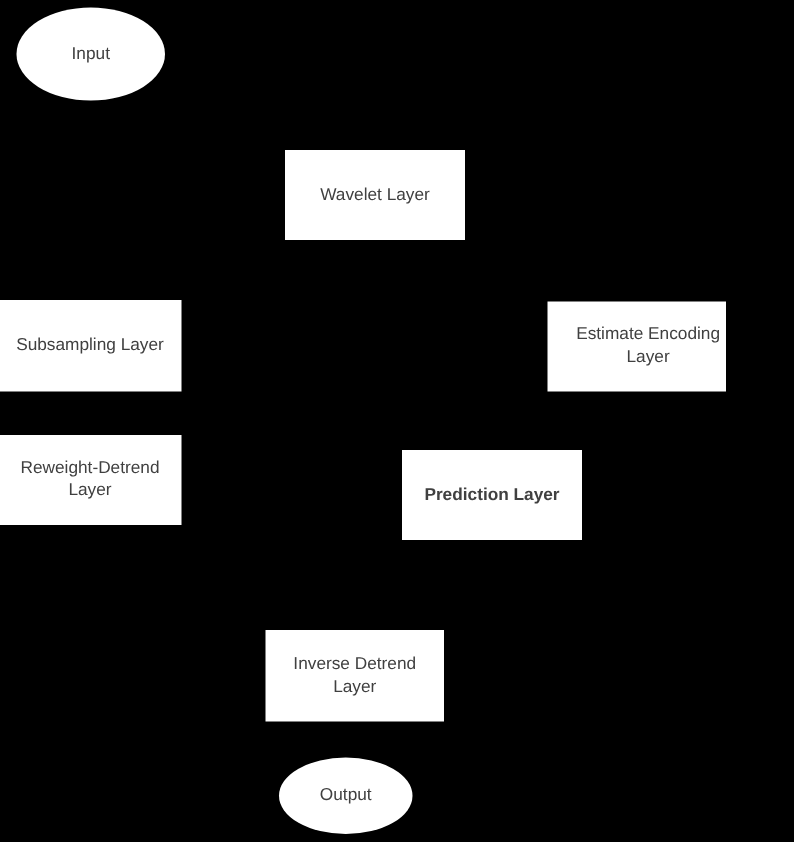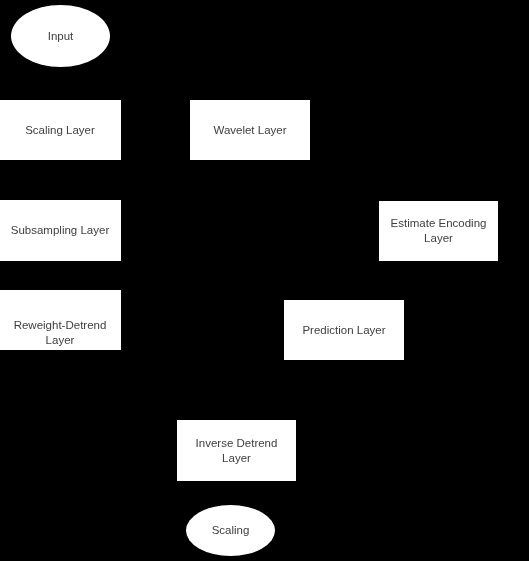--- a/index.html
+++ b/index.html
@@ -39,41 +39,38 @@
   .node .node-label {
     display: block;
     white-space: pre-line;
   }
 
   
   #node-scaling-layer            { left: -1px;  top: 100px; width: 122px; height: 60px; }
   #node-wavelet-layer            { left: 190px; top: 100px; width: 120px; height: 60px; }
   #node-subsampling-layer        { left: -1px;  top: 200px; width: 122px; height: 61px; }
   #node-set-encoding-layer       { left: 190px; top: 200px; width: 120px; height: 61px; }
-  #node-estimate-encoding-layer  { left: 379px; top: 201px; width: 119px; height: 60px; }
-  #node-reweight-detrend-layer   { left: -1px;  top: 290px; width: 122px; height: 60px; align-items: flex-end; }
-  #node-prediction-layer         { left: 284px; top: 300px; width: 120px; height: 60px; }
+  #node-estimate-encoding-layer  { left: 365px; top: 201px; width: 119px; height: 60px; justify-content: flex-end; }
+  #node-reweight-detrend-layer   { left: -1px;  top: 290px; width: 122px; height: 60px; }
+  #node-prediction-layer         { left: 268px; top: 300px; width: 120px; height: 60px; font-weight: bold; }
   #node-inverse-detrend-layer    { left: 177px; top: 420px; width: 119px; height: 61px; }
 
   
   #node-input  { left: 11px;  top: 5px;   width: 99px; height: 62px; }
   #node-output { left: 186px; top: 505px; width: 89px; height: 51px; }
 </style>
 </head>
 <body>
 
 <div id="canvas">
 
   <div class="node terminal" id="node-input">
     <span class="node-label">Input</span>
   </div>
 
-  <div class="node" id="node-scaling-layer">
-    <span class="node-label">Scaling Layer</span>
-  </div>
 
   <div class="node" id="node-subsampling-layer">
     <span class="node-label">Subsampling Layer</span>
   </div>
 
   <div class="node" id="node-wavelet-layer">
     <span class="node-label">Wavelet Layer</span>
   </div>
 
 
@@ -90,16 +87,16 @@
   <div class="node" id="node-prediction-layer">
     <span class="node-label">Prediction Layer</span>
   </div>
 
   <div class="node" id="node-inverse-detrend-layer">
     <span class="node-label">Inverse Detrend
 Layer</span>
   </div>
 
   <div class="node terminal" id="node-output">
-    <span class="node-label">Scaling</span>
+    <span class="node-label">Output</span>
   </div>
 
 </div>
 
 </body></html>

